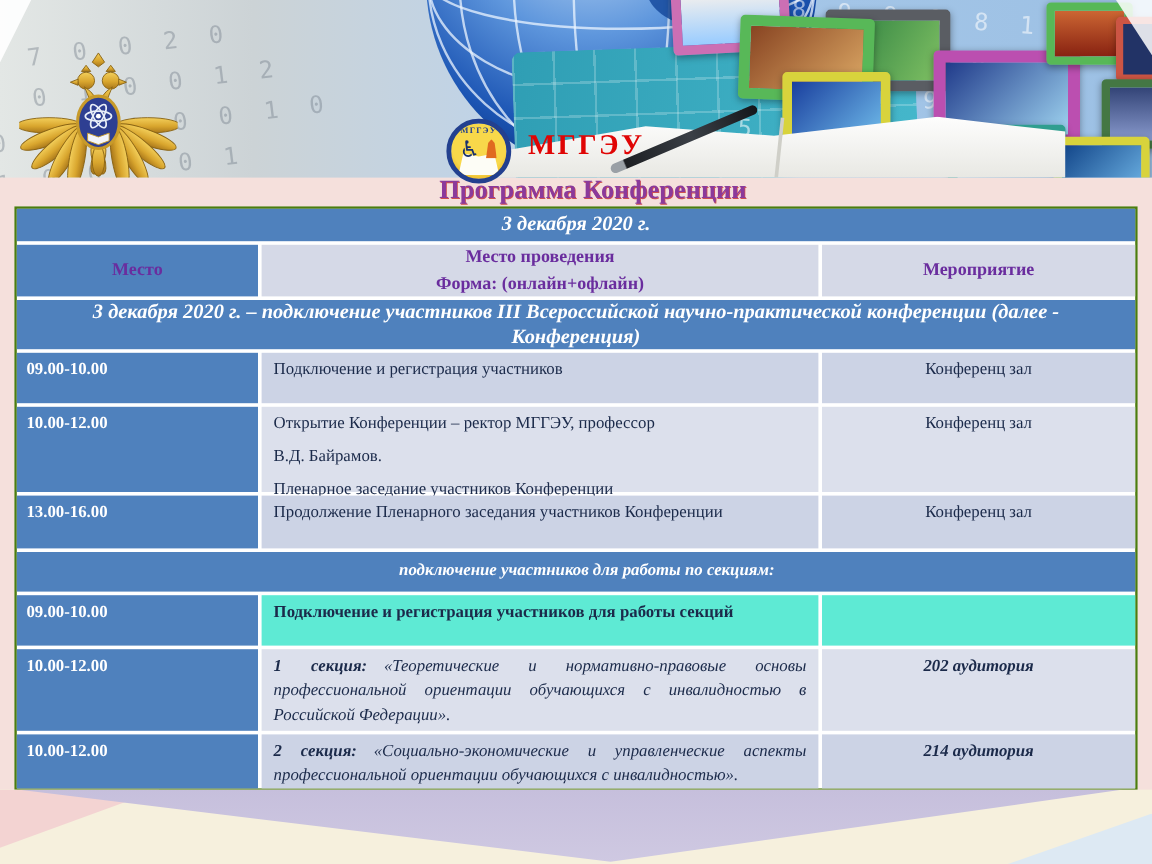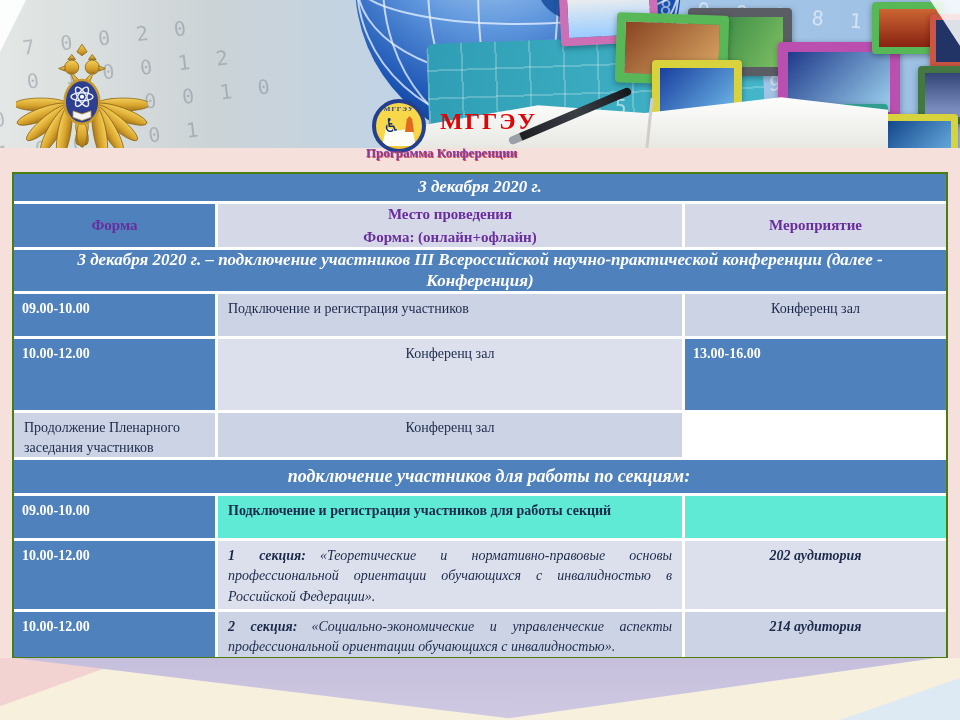--- a/index.html
+++ b/index.html
@@ -67,39 +67,39 @@
             clip-path:polygon(12% 0,50% 14%,88% 0,100% 100%,0 100%);}
   .uni-logo .wc{position:absolute;left:7px;top:11px;font-family:"DejaVu Sans",sans-serif;
             font-size:19px;color:#17306e;}
   .uni-logo .fig{position:absolute;left:29px;top:13px;width:9px;height:16px;background:#e06a20;
             clip-path:polygon(50% 0,80% 20%,100% 100%,0 100%,20% 20%);}
   .uni-logo .arc{position:absolute;left:0;top:2px;width:100%;text-align:center;
             font-size:7px;font-weight:bold;color:#23408f;letter-spacing:1px;}
   .uni-title{position:absolute;left:440px;top:108px;z-index:6;font-weight:bold;
              font-size:24px;letter-spacing:2px;color:#e00505;}
   .sub-title{position:absolute;left:366px;top:145px;z-index:6;font-weight:bold;
-             font-size:13px;color:#8b3a9b;text-shadow:0.6px 0.6px 0 #cf5050;}
+             font-size:22px;color:#8b3a9b;text-shadow:0.6px 0.6px 0 #cf5050;}
 
   
   .tbl{position:absolute;left:12px;top:172px;width:936px;background:#ffffff;
        border:2px solid #4d7c0f;box-sizing:border-box;
        display:grid;grid-template-columns:201px 464px 1fr;gap:3px;
        grid-template-rows:27px 43px 41px 42px 71px 44px 33px 42px 68px 45px;}
   .span3{grid-column:1 / -1;}
   .blue{background:#4f81bd;}
   .band-d{background:#ccd3e5;}
   .band-l{background:#dce0ec;}
   .band-m{background:#5eead4;font-weight:bold;}
   .band-h{background:#d5d9e7;}
   .cell{box-sizing:border-box;color:#1b2a4a;font-size:14px;line-height:1.45;padding:5px 10px;}
   .cell.time{color:#ffffff;font-weight:bold;padding:5px 8px;}
   .cell.place{text-align:center;}
   .banner-row{display:flex;align-items:center;justify-content:center;text-align:center;
               color:#ffffff;font-weight:bold;font-style:italic;font-size:17px;line-height:1.2;padding:0 14px;}
-  .banner-row.big{font-size:18px;padding-left:32px;}
+  .banner-row.big{font-size:14px;padding-left:32px;}
   .hdr{display:flex;flex-direction:column;align-items:center;justify-content:center;text-align:center;
        font-weight:bold;color:#6a2d9e;font-size:15px;line-height:1.5;}
   .lines span{display:block;margin-bottom:7px;}
   .justify{text-align:justify;}
   .justify .lbl{font-weight:bold;font-style:italic;margin-right:14px;}
   .justify .body-it{font-style:italic;}
   .it{font-style:italic;font-weight:bold;}
 
   
   .bottom{position:absolute;left:0;top:658px;width:960px;height:62px;background:#f6f0dd;}
@@ -220,34 +220,39 @@
     <div class="wc">♿</div>
     <div class="fig"></div>
   </div>
   <div class="uni-title">МГГЭУ</div>
   <div class="sub-title">Программа Конференции</div>
 
   <div class="tbl">
 
     <div class="blue banner-row span3">3 декабря 2020 г.</div>
 
-    <div class="blue hdr">Форма</div>
+    <div class="blue hdr">Место</div>
     <div class="band-h hdr">
       <span>Место проведения</span>
       <span>Форма: (онлайн+офлайн)</span>
     </div>
     <div class="band-h hdr">Мероприятие</div>
 
     <div class="blue banner-row span3">3 декабря  2020 г.  –  подключение участников III Всероссийской научно-практической конференции (далее - Конференция)</div>
 
     <div class="blue cell time">09.00-10.00</div>
     <div class="band-d cell">Подключение и регистрация участников</div>
     <div class="band-d cell place">Конференц зал</div>
 
     <div class="blue cell time">10.00-12.00</div>
+    <div class="band-l cell lines">
+      <span>Открытие Конференции –  ректор МГГЭУ, профессор</span>
+      <span>В.Д. Байрамов.</span>
+      <span>Пленарное заседание участников Конференции</span>
+    </div>
     <div class="band-l cell place">Конференц зал</div>
 
     <div class="blue cell time">13.00-16.00</div>
     <div class="band-d cell">Продолжение Пленарного заседания участников Конференции</div>
     <div class="band-d cell place">Конференц зал</div>
 
     <div class="blue banner-row big span3">подключение участников для работы по секциям:</div>
 
     <div class="blue cell time">09.00-10.00</div>
     <div class="band-m cell">Подключение и регистрация участников для работы секций</div>

